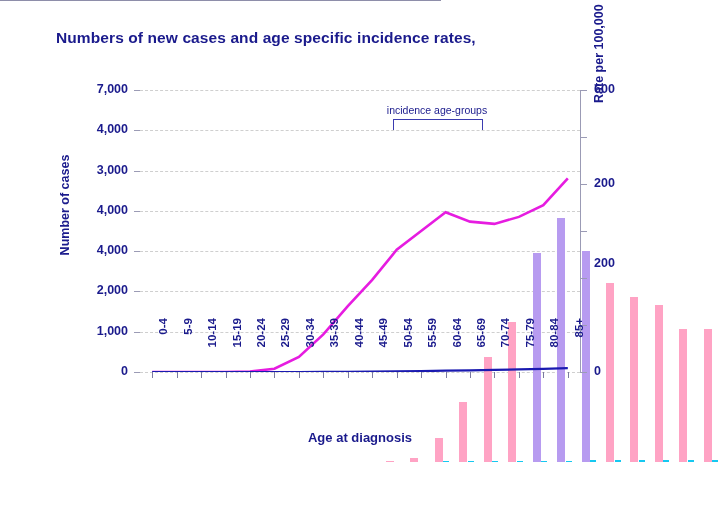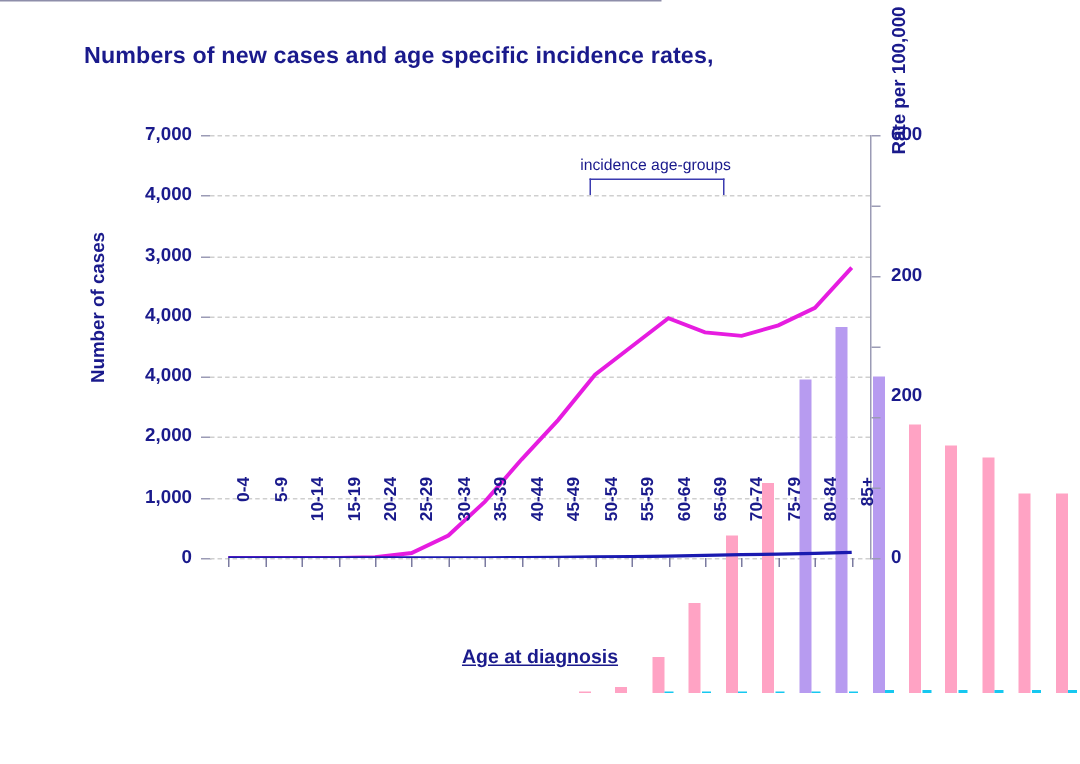--- a/index.html
+++ b/index.html
@@ -46,21 +46,21 @@
     text-align:center;font-size:12.5px;font-weight:bold;color:#1a1a8c;
   }
   #ytitle-right{
     position:absolute;left:592px;top:135px;width:230px;
     transform:rotate(-90deg);transform-origin:left top;
     text-align:center;font-size:12.5px;font-weight:bold;color:#1a1a8c;
     white-space:nowrap;
   }
   #xtitle{
     position:absolute;left:140px;top:430px;width:440px;text-align:center;
-    font-size:13px;font-weight:bold;color:#1a1a8c;text-decoration:underline;
+    font-size:13px;font-weight:bold;color:#1a1a8c;
   }
 
   
   .xtick-label{
     position:absolute;top:378px;width:60px;
     font-size:11.5px;font-weight:bold;color:#1a1a8c;
     transform:rotate(-90deg);transform-origin:left top;
     white-space:nowrap;text-align:right;
   }
 

